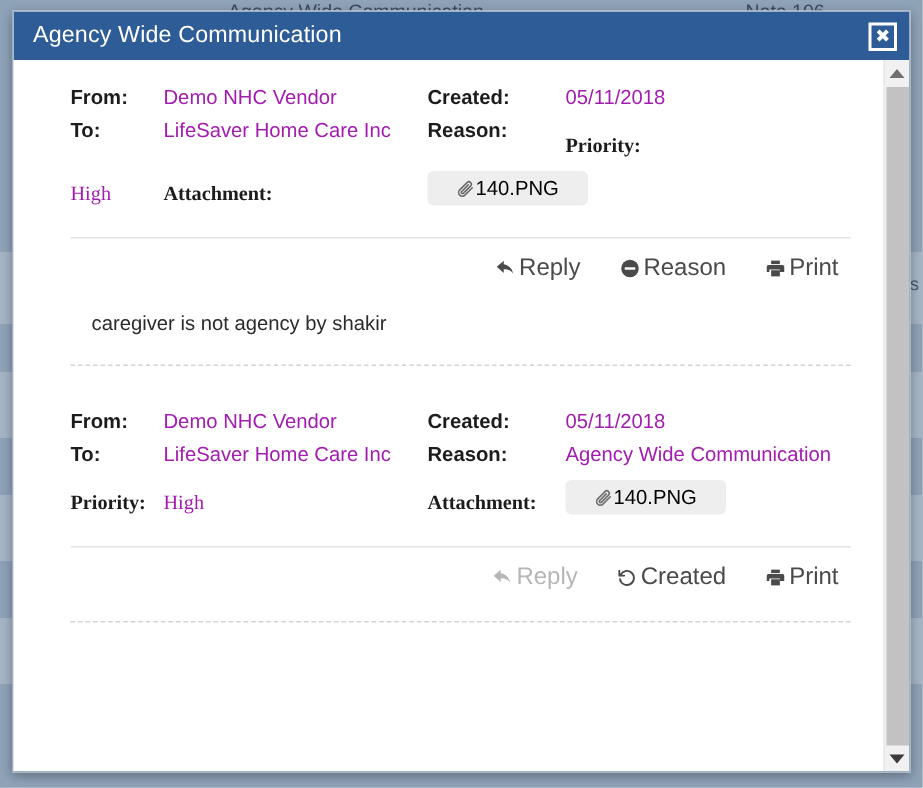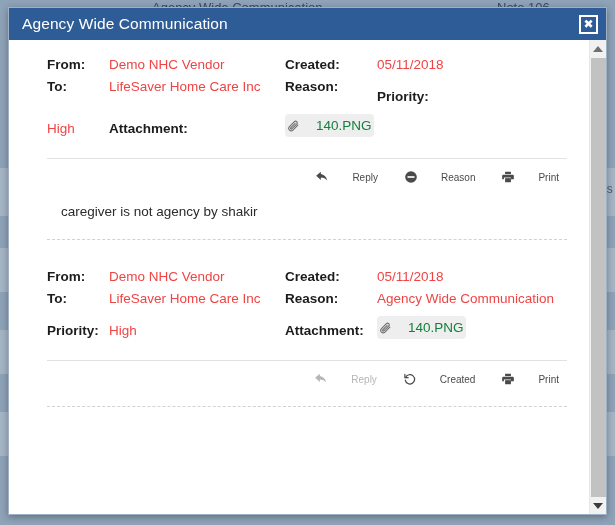--- a/index.html
+++ b/index.html
@@ -114,36 +114,36 @@
   }
   .meta-label {
     font-size: 13.5px;
     font-weight: bold;
     color: #1c1c1c;
     line-height: 22px;
     white-space: nowrap;
   }
   .meta-value {
     font-size: 13.5px;
-    color: #ef4444;
+    color: #a21caf;
     line-height: 22px;
     white-space: nowrap;
   }
   .meta-label.spaced,
-  .meta-value.spaced { padding-top: 10px; }
+  .meta-value.spaced { padding-top: 10px; font-family: Liberation Serif, serif; }
 
   .attach-pill {
     display: inline-flex;
     align-items: center;
-    gap: 16px;
+    gap: 0;
     background: #eeeeee;
     border-radius: 4px;
-    padding: 4px 2px;
+    padding: 4px 19px;
     font-size: 13.5px;
-    color: #15803d;
+    color: #000000;
     cursor: pointer;
     margin-top: 6px;
   }
   .clip-icon { display: inline-block; width: 13px; height: 14px; }
 
   .rule-solid {
     border: 0;
     border-top: 1px solid #e2e2e2;
     margin: 18px 0 0 0;
   }
@@ -155,22 +155,22 @@
 
   .actions {
     display: flex;
     justify-content: flex-end;
     gap: 26px;
     padding: 11px 8px 0 0;
   }
   .action {
     display: inline-flex;
     align-items: center;
-    gap: 23px;
-    font-size: 10px;
+    gap: 2px;
+    font-size: 16px;
     color: #4a4a4a;
     cursor: pointer;
   }
   .action.disabled { color: #b6b6b6; cursor: default; }
   .action-icon {
     display: inline-flex;
     align-items: center;
     justify-content: center;
     width: 14px;
     height: 14px;

